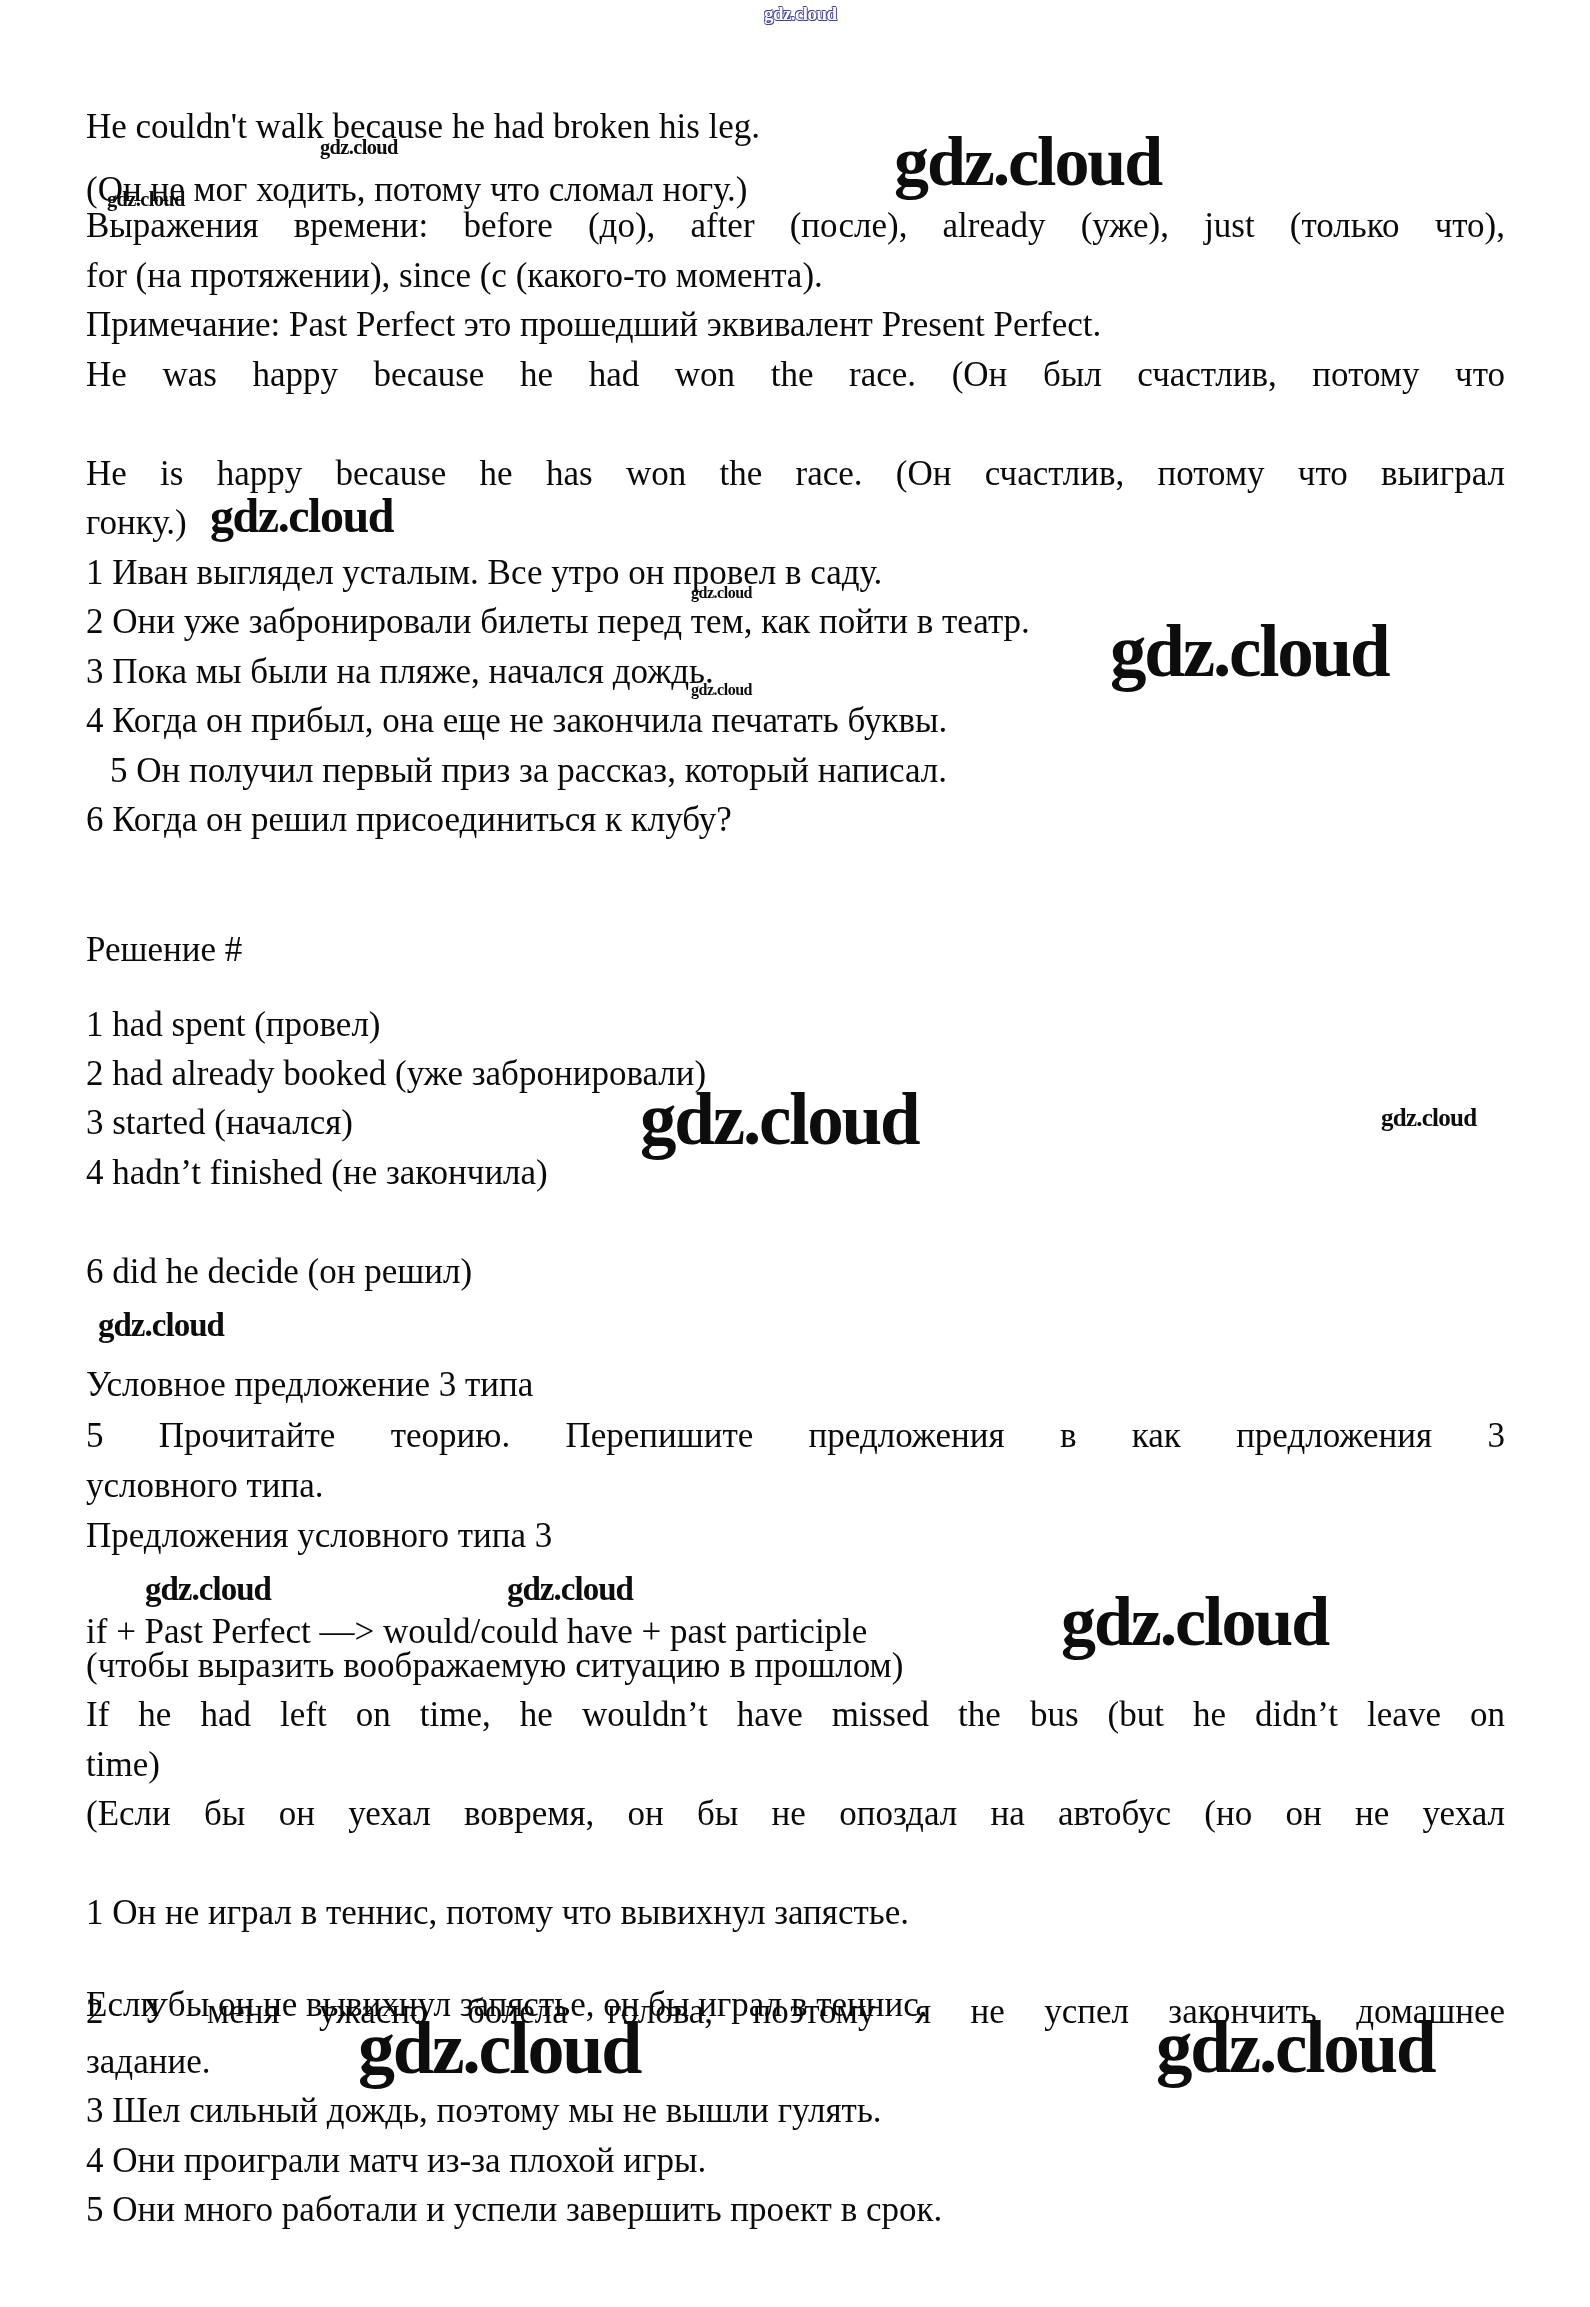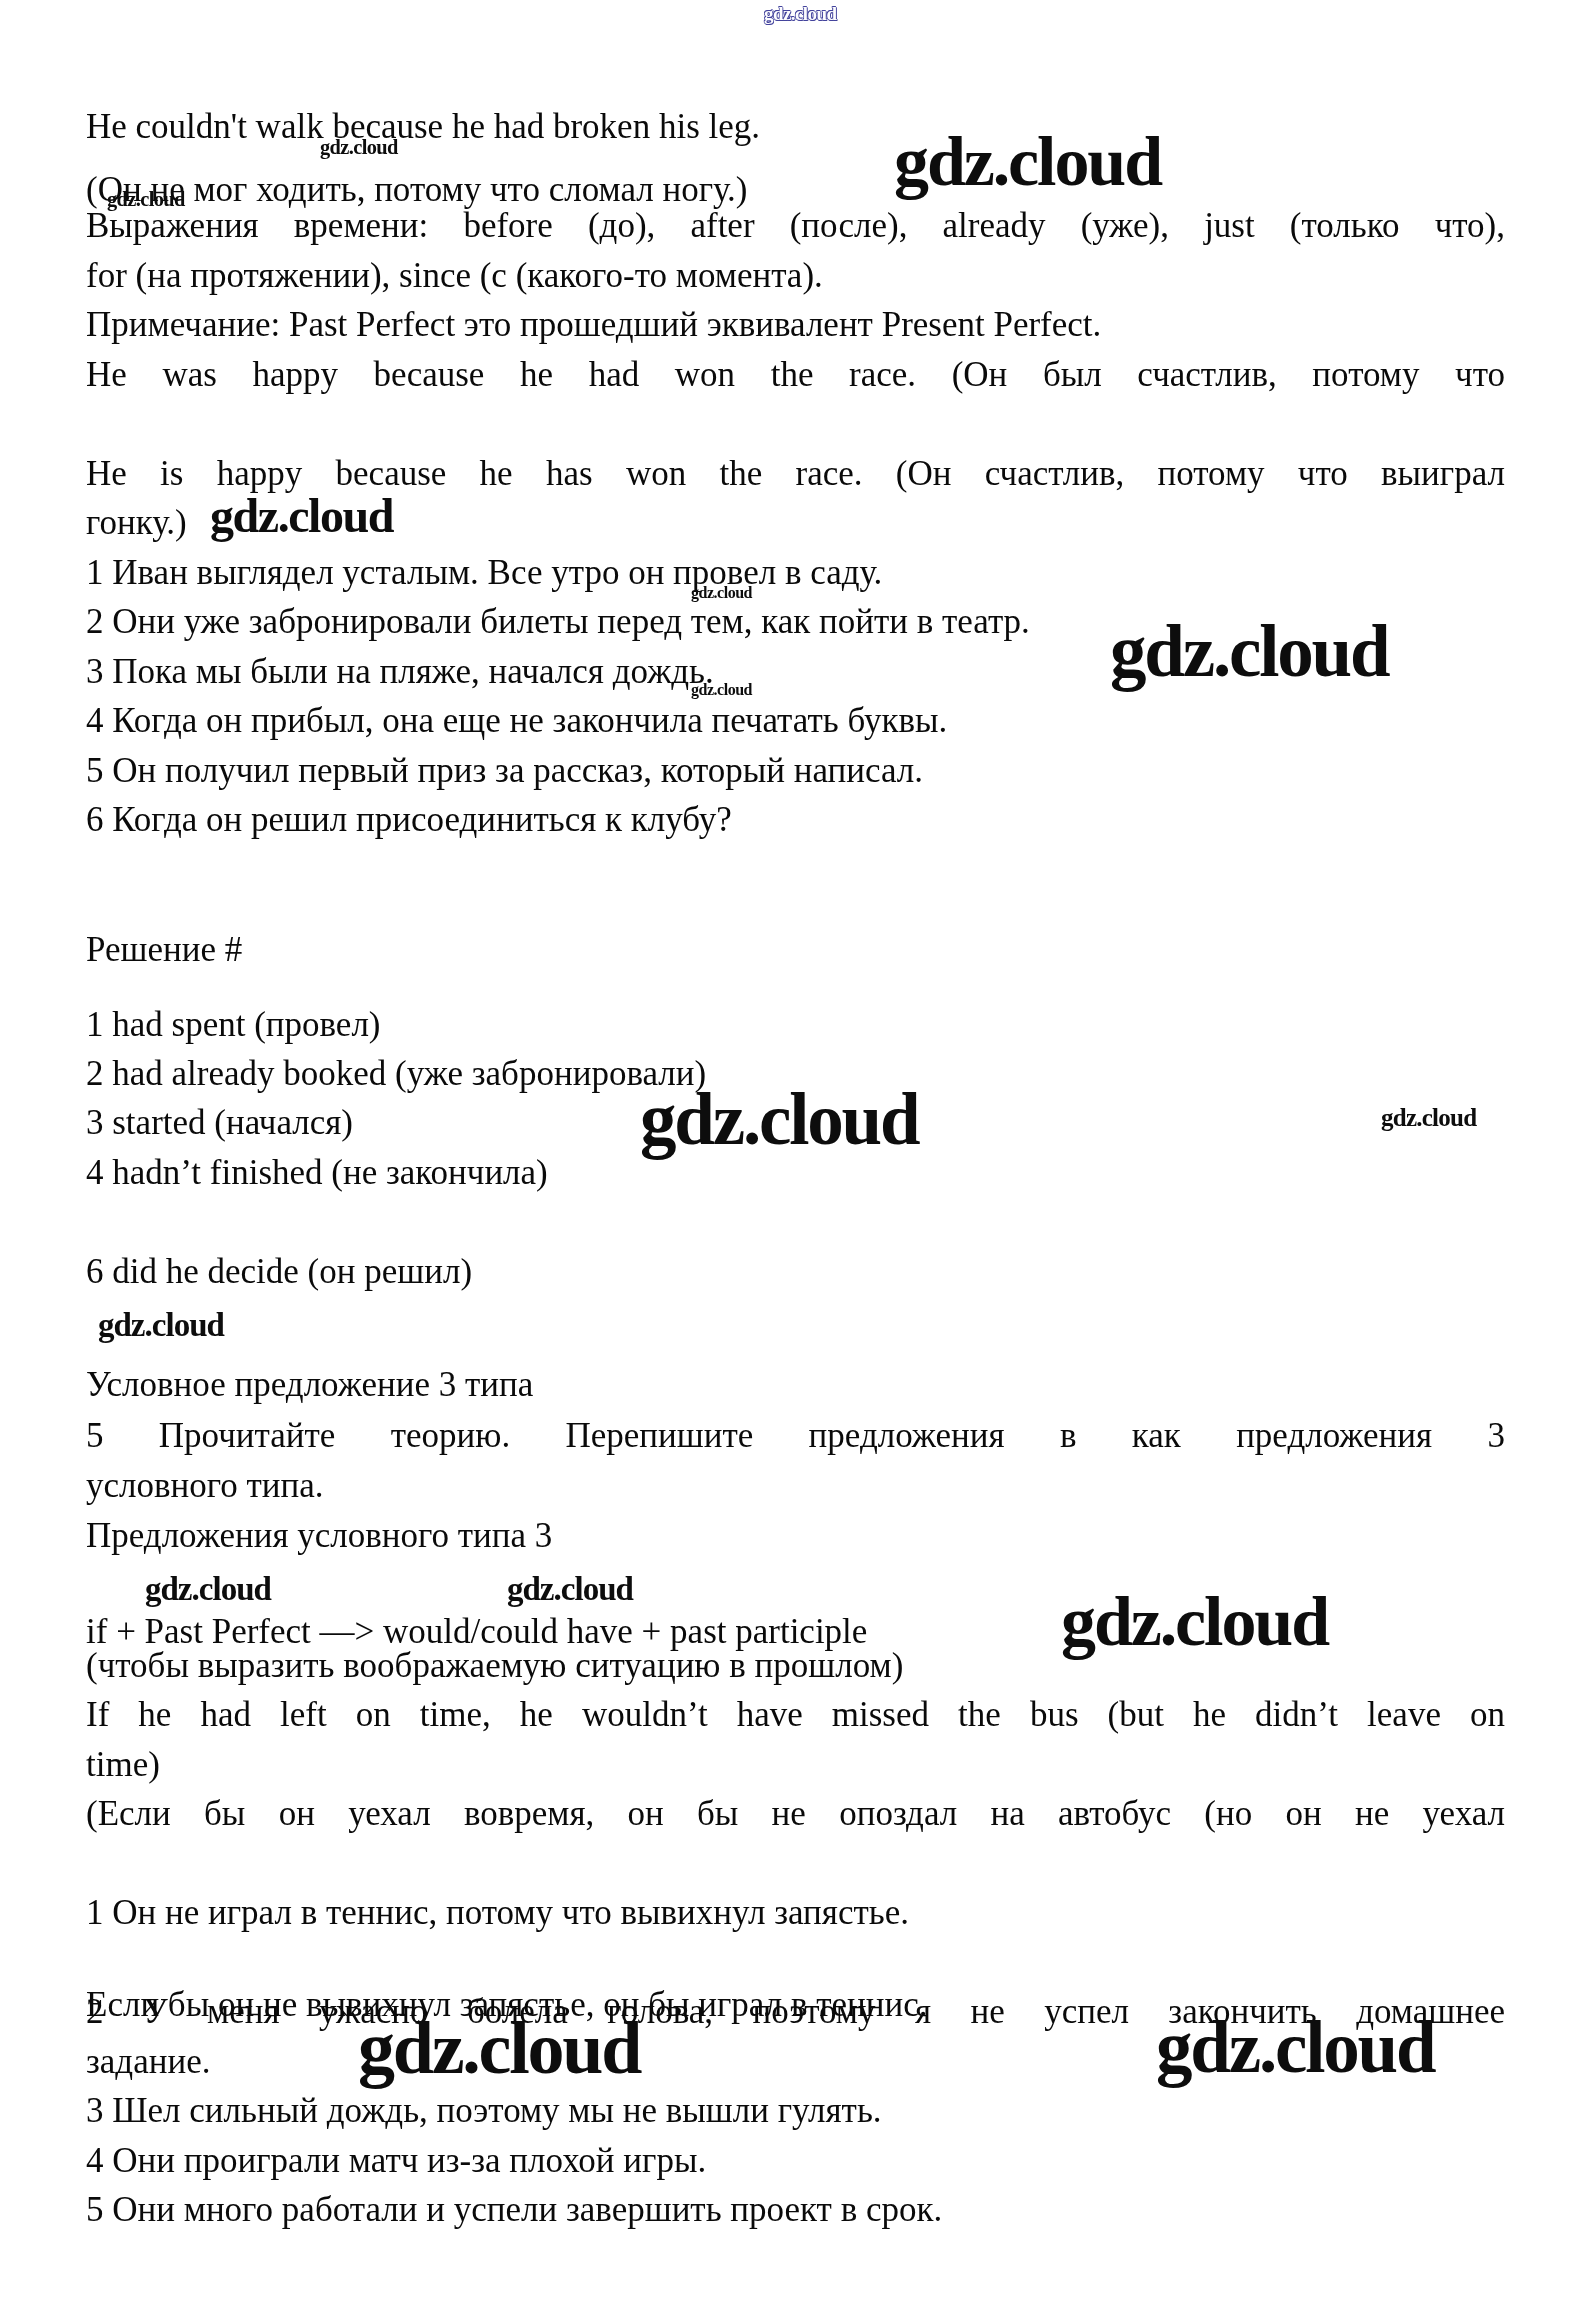--- a/index.html
+++ b/index.html
@@ -55,21 +55,21 @@
     <div class="line justify" style="top: 208px;">Выражения времени: before (до), after (после), already (уже), just (только что),</div>
     <div class="line" style="top: 258px;">for (на протяжении), since (с (какого-то момента).</div>
     <div class="line" style="top: 307px;">Примечание: Past Perfect это прошедший эквивалент Present Perfect.</div>
     <div class="line justify" style="top: 357px;">He was happy because he had won the race. (Он был счастлив, потому что</div>
     <div class="line justify" style="top: 456px;">He is happy because he has won the race. (Он счастлив, потому что выиграл</div>
     <div class="line" style="top: 505px;">гонку.)</div>
     <div class="line" style="top: 555px;">1 Иван выглядел усталым. Все утро он провел в саду.</div>
     <div class="line" style="top: 604px;">2 Они уже забронировали билеты перед тем, как пойти в театр.</div>
     <div class="line" style="top: 654px;">3 Пока мы были на пляже, начался дождь.</div>
     <div class="line" style="top: 703px;">4 Когда он прибыл, она еще не закончила печатать буквы.</div>
-    <div class="line" style="top: 753px;">5 Он получил первый приз за рассказ, который написал.</div>
+    <div class="line" style="top: 753px; margin-left: 24px;">5 Он получил первый приз за рассказ, который написал.</div>
     <div class="line" style="top: 802px;">6 Когда он решил присоединиться к клубу?</div>
     <div class="line bold" style="top: 932px;">Решение #</div>
     <div class="line" style="top: 1007px;">1 had spent (провел)</div>
     <div class="line" style="top: 1056px;">2 had already booked (уже забронировали)</div>
     <div class="line" style="top: 1105px;">3 started (начался)</div>
     <div class="line" style="top: 1155px;">4 hadn’t finished (не закончила)</div>
     <div class="line" style="top: 1254px;">6 did he decide (он решил)</div>
     <div class="line" style="top: 1367px;">Условное предложение 3 типа</div>
     <div class="line justify" style="top: 1418px;">5 Прочитайте теорию. Перепишите предложения в как предложения 3</div>
     <div class="line" style="top: 1468px;">условного типа.</div>

